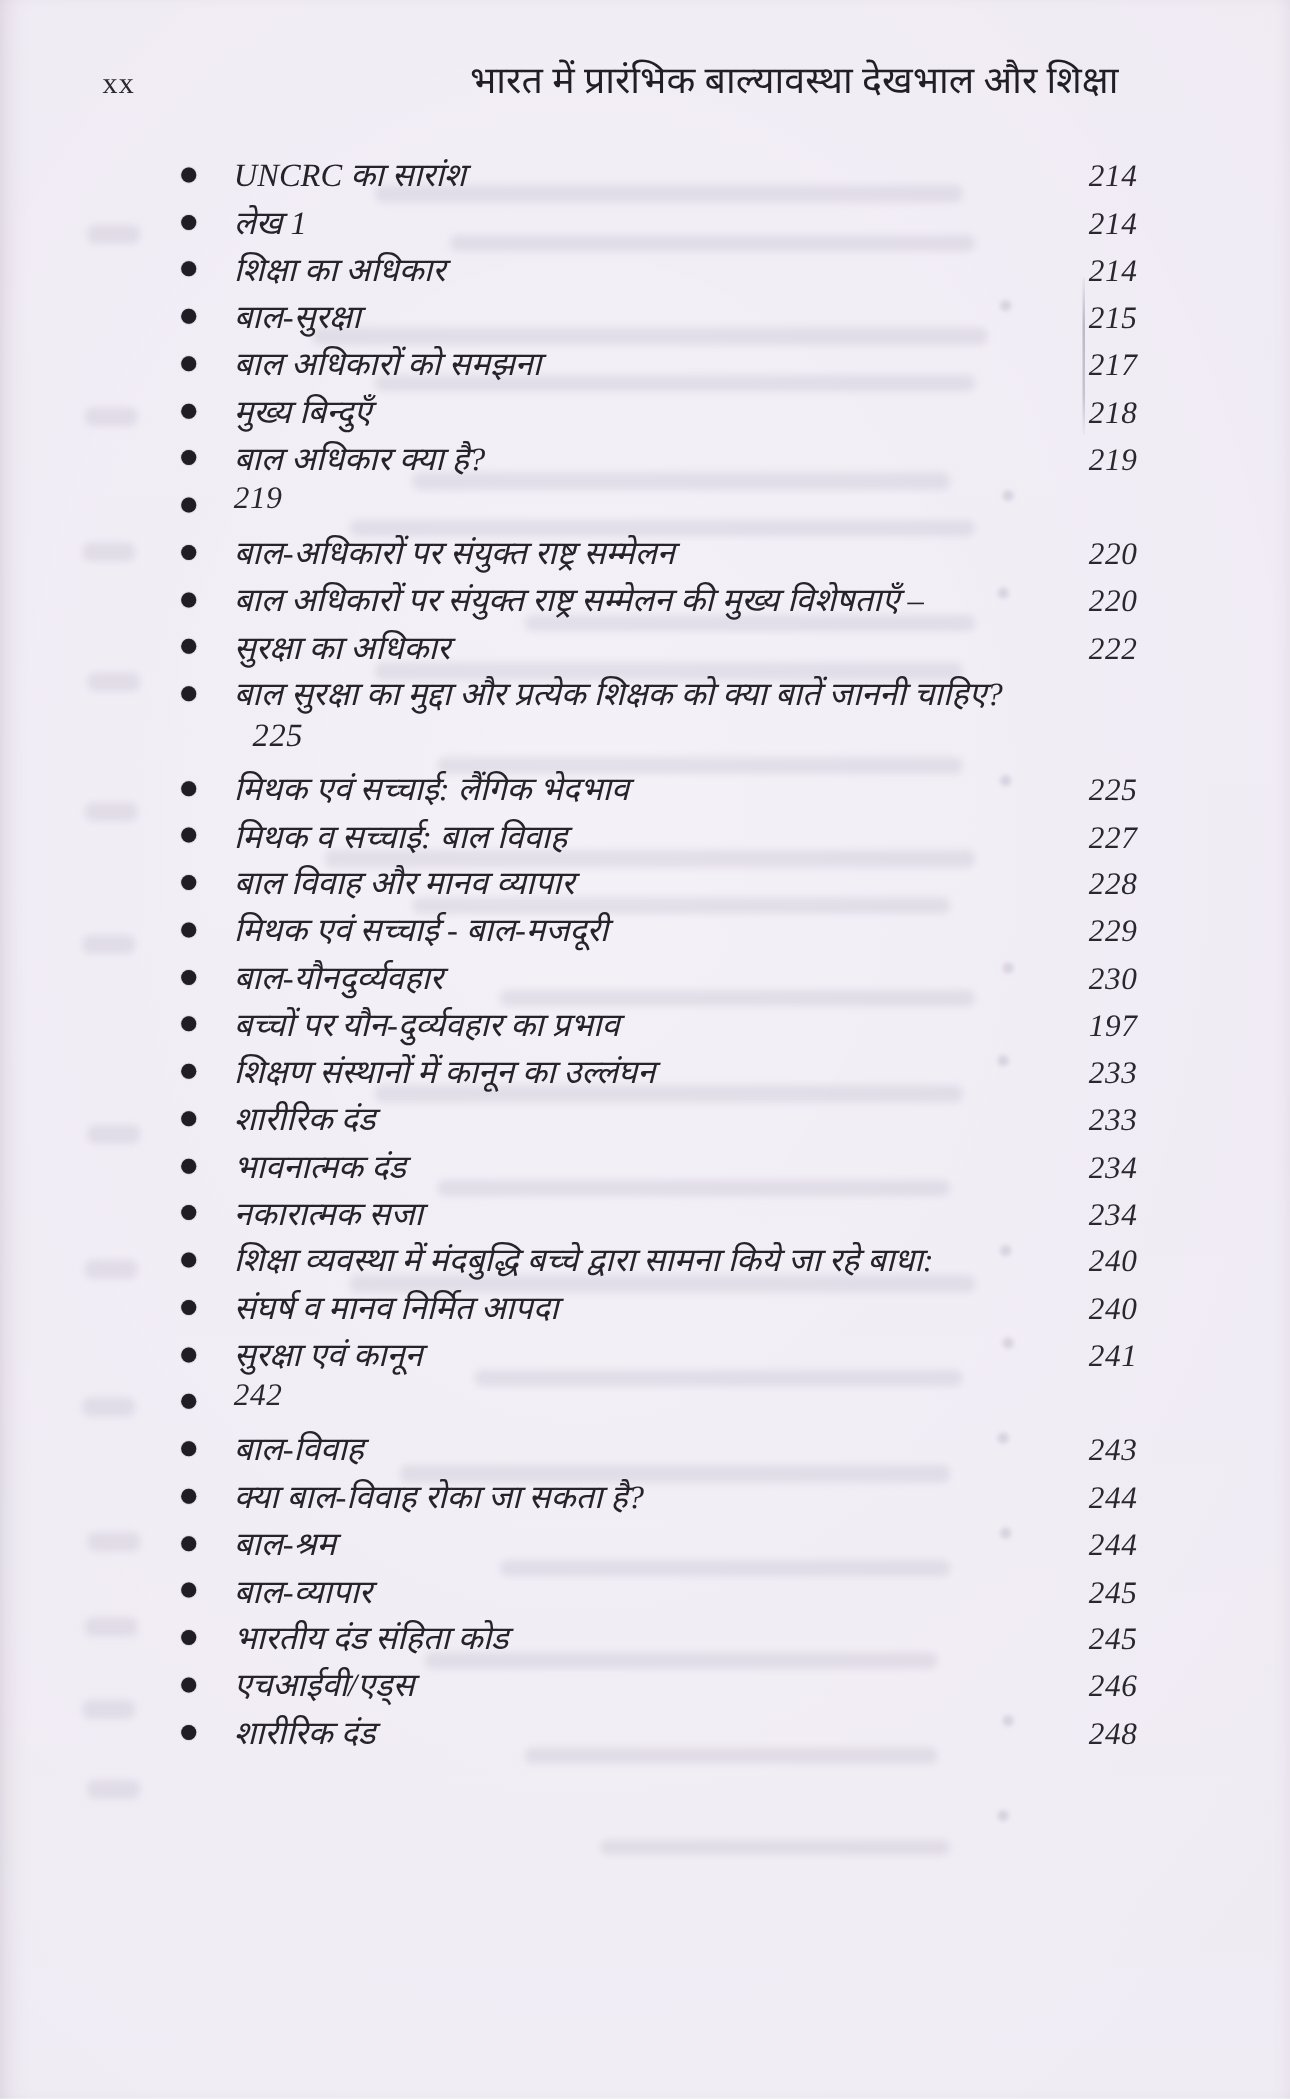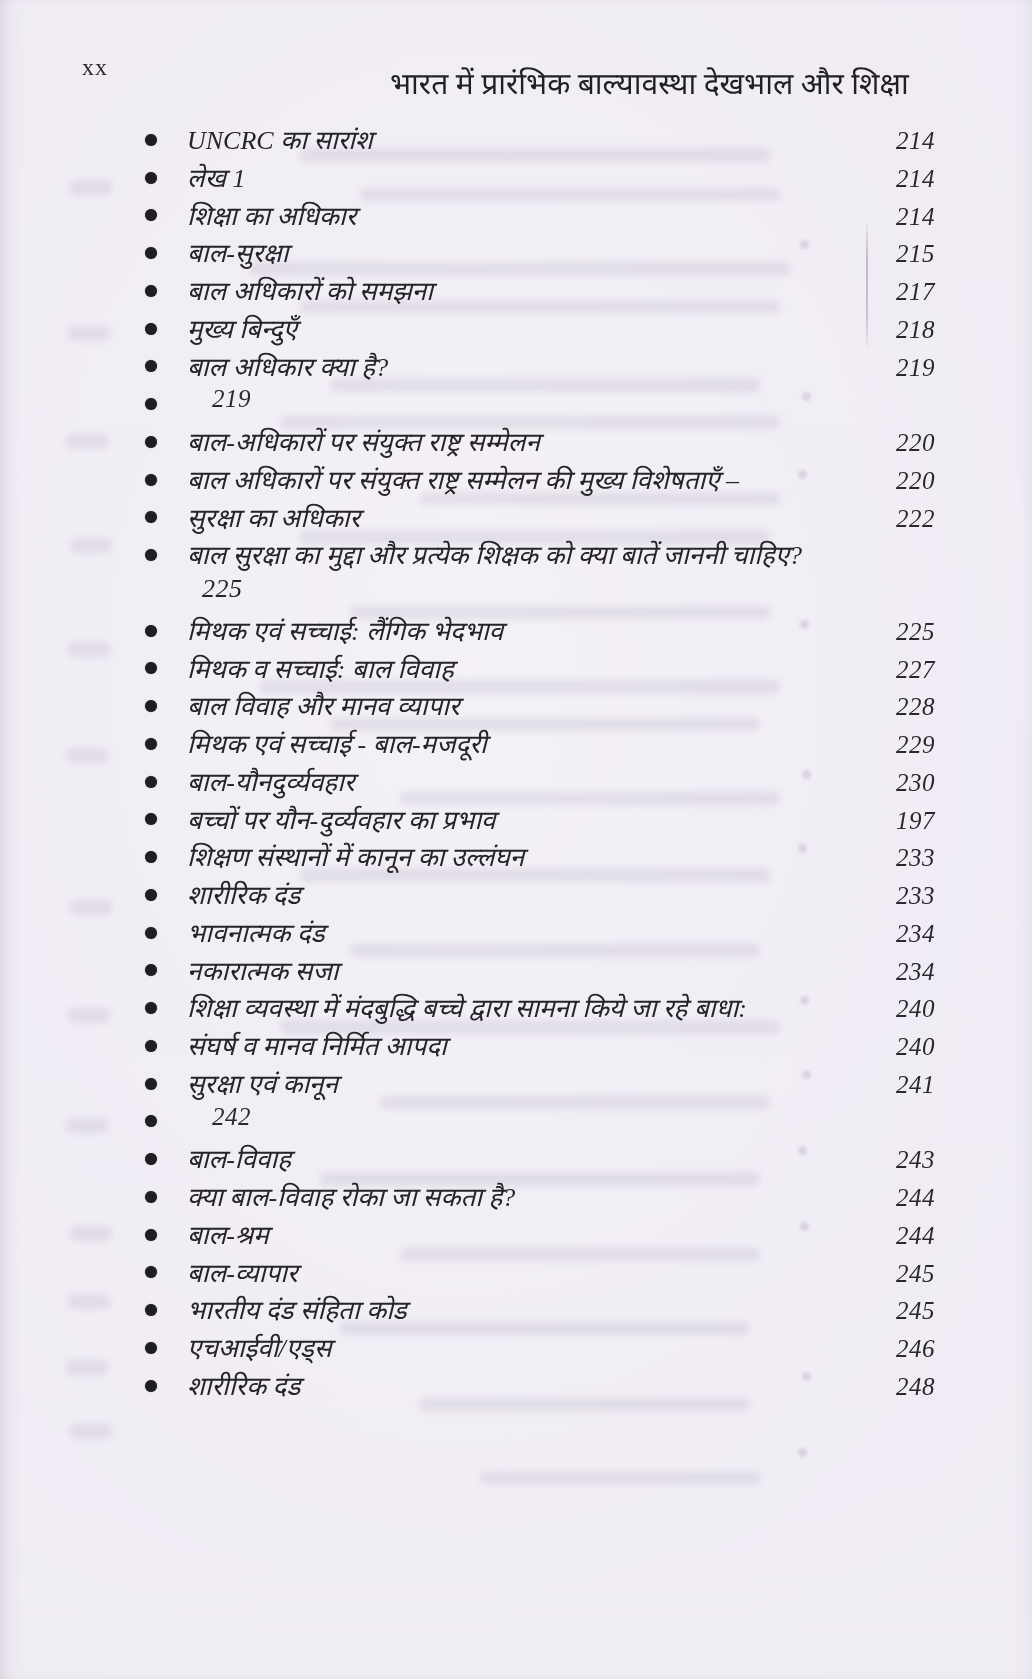--- a/index.html
+++ b/index.html
@@ -35,25 +35,24 @@
   }
   .folio {
     position: absolute;
     left: 82px; top: 54px;
     font-size: 24px;
     letter-spacing: 1px;
     color: #2b2930;
   }
   .running-header {
     position: absolute;
-    left: 390px; top: 42px;
+    left: 376px; top: 42px;
     font-size: 30px;
     white-space: nowrap;
     color: #211f26;
-    margin-top: 20px;
   }
   #toc {
     position: absolute;
     left: 145px; top: 121px;
     width: 790px;
     font-style: italic;
   }
   .toc-row {
     display: flex;
     align-items: baseline;
@@ -73,21 +72,20 @@
     flex: 1;
     font-size: 26px;
     white-space: nowrap;
     overflow: visible;
     color: #26242a;
   }
   .toc-row.cont .label { padding-left: 15px; letter-spacing: 0.5px; }
   .pageno {
     flex: none;
     min-width: 64px;
-    text-align: right;
     font-size: 25px;
     letter-spacing: 0.5px;
     color: #2a282e;
   }
 </style>
 </head>
 <body>
 
 <div class="page">
   <div id="bleed-layer">

